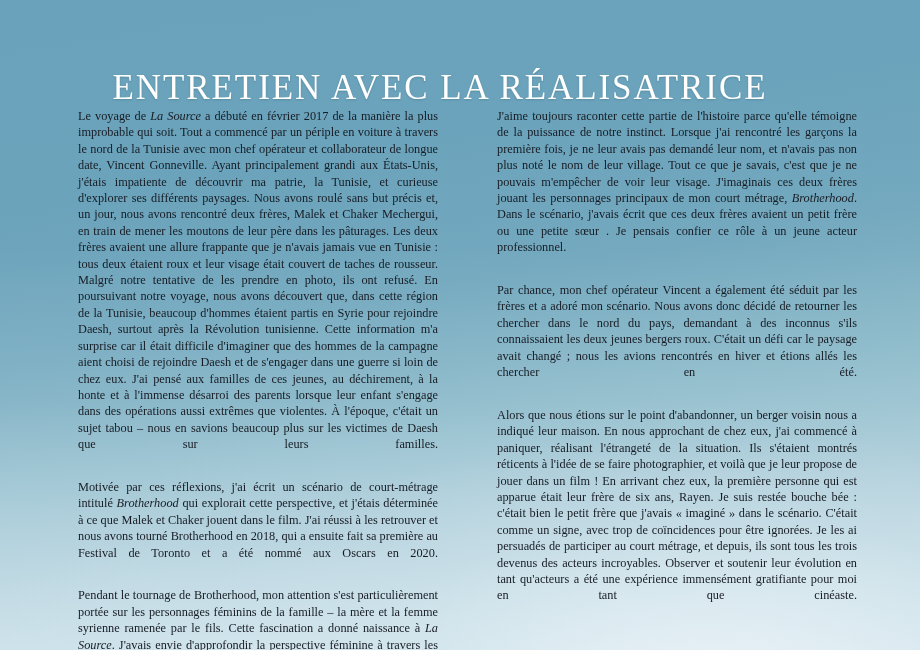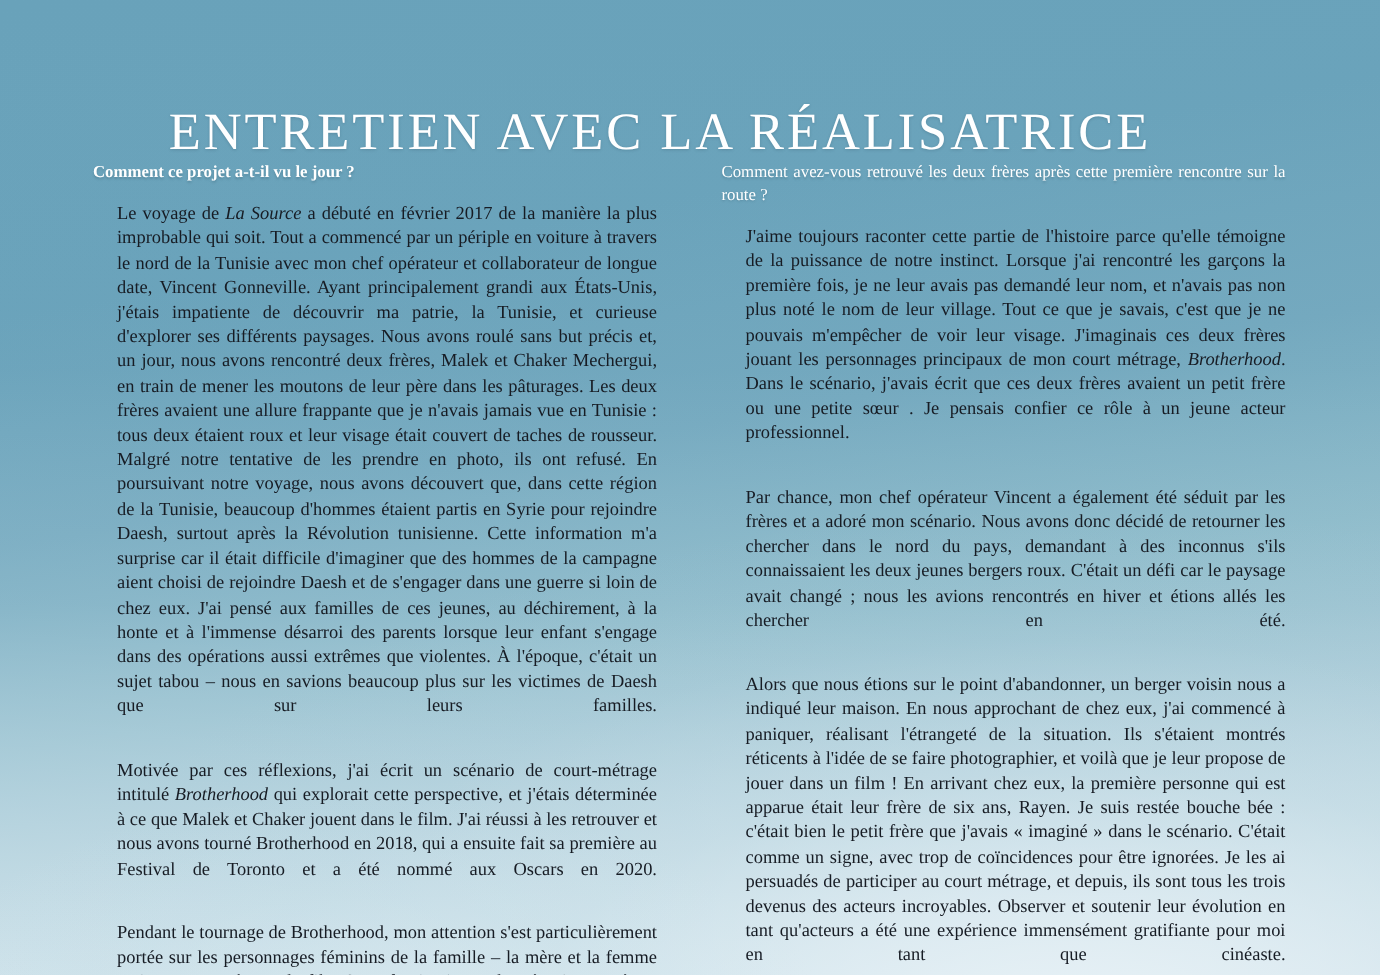--- a/index.html
+++ b/index.html
@@ -118,30 +118,28 @@
   }
 </style>
 </head>
 <body>
 
 <div id="page">
 
   <h1 id="title">ENTRETIEN AVEC LA RÉALISATRICE</h1>
 
   <div class="column" id="col-left">
-    <p class="question bold">Comment ce projet a-t-il vu le jour ?</p>
     <div>
         <p class="para">Le voyage de <i>La Source</i> a débuté en février 2017 de la manière la plus improbable qui soit. Tout a commencé par un périple en voiture à travers le nord de la Tunisie avec mon chef opérateur et collaborateur de longue date, Vincent Gonneville. Ayant principalement grandi aux États-Unis, j'étais impatiente de découvrir ma patrie, la Tunisie, et curieuse d'explorer ses différents paysages. Nous avons roulé sans but précis et, un jour, nous avons rencontré deux frères, Malek et Chaker Mechergui, en train de mener les moutons de leur père dans les pâturages. Les deux frères avaient une allure frappante que je n'avais jamais vue en Tunisie : tous deux étaient roux et leur visage était couvert de taches de rousseur. Malgré notre tentative de les prendre en photo, ils ont refusé. En poursuivant notre voyage, nous avons découvert que, dans cette région de la Tunisie, beaucoup d'hommes étaient partis en Syrie pour rejoindre Daesh, surtout après la Révolution tunisienne. Cette information m'a surprise car il était difficile d'imaginer que des hommes de la campagne aient choisi de rejoindre Daesh et de s'engager dans une guerre si loin de chez eux. J'ai pensé aux familles de ces jeunes, au déchirement, à la honte et à l'immense désarroi des parents lorsque leur enfant s'engage dans des opérations aussi extrêmes que violentes. À l'époque, c'était un sujet tabou – nous en savions beaucoup plus sur les victimes de Daesh que sur leurs familles.</p>
         <p class="para">Motivée par ces réflexions, j'ai écrit un scénario de court-métrage intitulé <i>Brotherhood</i> qui explorait cette perspective, et j'étais déterminée à ce que Malek et Chaker jouent dans le film. J'ai réussi à les retrouver et nous avons tourné Brotherhood en 2018, qui a ensuite fait sa première au Festival de Toronto et a été nommé aux Oscars en 2020.</p>
         <p class="para">Pendant le tournage de Brotherhood, mon attention s'est particulièrement portée sur les personnages féminins de la famille – la mère et la femme syrienne ramenée par le fils. Cette fascination a donné naissance à <i>La Source</i>. J'avais envie d'approfondir la perspective féminine à travers les thèmes de la maternité et de la victimisation des femmes.</p>
       </div>
   </div>
 
   <div class="column" id="col-right">
-    <p class="question regular">Comment avez-vous retrouvé les deux frères après cette première rencontre sur la route ?</p>
     <div>
         <p class="para">J'aime toujours raconter cette partie de l'histoire parce qu'elle témoigne de la puissance de notre instinct. Lorsque j'ai rencontré les garçons la première fois, je ne leur avais pas demandé leur nom, et n'avais pas non plus noté le nom de leur village. Tout ce que je savais, c'est que je ne pouvais m'empêcher de voir leur visage. J'imaginais ces deux frères jouant les personnages principaux de mon court métrage, <i>Brotherhood</i>. Dans le scénario, j'avais écrit que ces deux frères avaient un petit frère ou une petite sœur . Je pensais confier ce rôle à un jeune acteur professionnel.</p>
         <p class="para">Par chance, mon chef opérateur Vincent a également été séduit par les frères et a adoré mon scénario. Nous avons donc décidé de retourner les chercher dans le nord du pays, demandant à des inconnus s'ils connaissaient les deux jeunes bergers roux. C'était un défi car le paysage avait changé ; nous les avions rencontrés en hiver et étions allés les chercher en été.</p>
         <p class="para">Alors que nous étions sur le point d'abandonner, un berger voisin nous a indiqué leur maison. En nous approchant de chez eux, j'ai commencé à paniquer, réalisant l'étrangeté de la situation. Ils s'étaient montrés réticents à l'idée de se faire photographier, et voilà que je leur propose de jouer dans un film ! En arrivant chez eux, la première personne qui est apparue était leur frère de six ans, Rayen. Je suis restée bouche bée : c'était bien le petit frère que j'avais « imaginé » dans le scénario. C'était comme un signe, avec trop de coïncidences pour être ignorées. Je les ai persuadés de participer au court métrage, et depuis, ils sont tous les trois devenus des acteurs incroyables. Observer et soutenir leur évolution en tant qu'acteurs a été une expérience immensément gratifiante pour moi en tant que cinéaste.</p>
       </div>
   </div>
 
 </div>
 
 </body></html>

